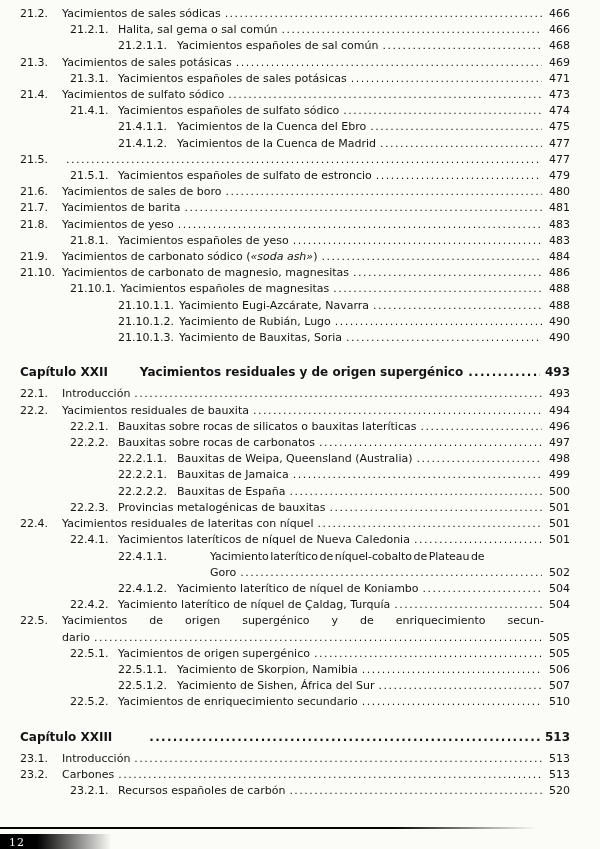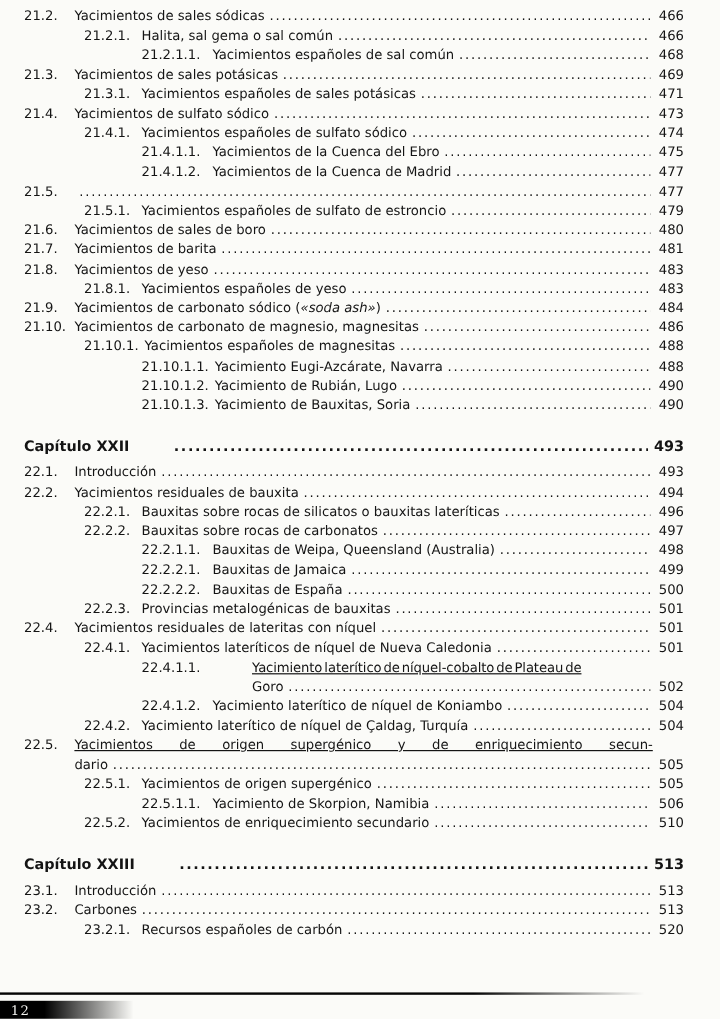--- a/index.html
+++ b/index.html
@@ -27,21 +27,21 @@
   .body { flex:1 1 auto; min-width:0; }
   .line { display:flex; align-items:baseline; }
   .title, .title2 { white-space:nowrap; }
   .leader { flex:1 1 auto; overflow:hidden; white-space:nowrap; padding:0 7px 0 4px; }
   .leader::after {
     content:"..................................................................................................................................................................................................................";
     letter-spacing:1.5px;
   }
   .pg { flex:0 0 28px; text-align:right; white-space:nowrap; }
   
-  .row.wrap .line1 { display:block; padding-right:26px;text-decoration:underline; }
+  .row.wrap .line1 { display:block; padding-right:26px; }
   .row.wrap.spread .line1 { text-align:justify; text-align-last:justify; }
   .row.wrap.spread .line1 .title { white-space:normal; }
   .row.wrap.tight .line1 { padding-right:0; word-spacing:-1.7px; letter-spacing:-0.1px; }
   .row.wrap.tight .num { min-width:87px; }
   
   .row.chapter {
     font-weight:bold;
     font-size:12px;
     margin:18px 0 6px 0;
     gap:18px;
@@ -319,20 +319,21 @@
         <span class="pg">490</span>
       </div>
 
     </div>
   </div>
 
   <div class="row chapter">
     <span class="ch-label">Capítulo XXII</span>
     <div class="body">
       <div class="line line1">
+        <span class="title">Yacimientos residuales y de origen supergénico</span>
         <span class="leader"></span>
         <span class="pg">493</span>
       </div>
     </div>
   </div>
 
   <div class="row entry l1">
     <span class="num">22.1.</span>
     <div class="body">
       <div class="line line1">
@@ -525,20 +526,31 @@
     <div class="body">
       <div class="line line1">
         <span class="title">Yacimiento de Skorpion, Namibia</span>
         <span class="leader"></span>
         <span class="pg">506</span>
       </div>
 
     </div>
   </div>
 
+  <div class="row entry l3">
+    <span class="num">22.5.1.2.</span>
+    <div class="body">
+      <div class="line line1">
+        <span class="title">Yacimiento de Sishen, África del Sur</span>
+        <span class="leader"></span>
+        <span class="pg">507</span>
+      </div>
+
+    </div>
+  </div>
 
   <div class="row entry l2">
     <span class="num">22.5.2.</span>
     <div class="body">
       <div class="line line1">
         <span class="title">Yacimientos de enriquecimiento secundario</span>
         <span class="leader"></span>
         <span class="pg">510</span>
       </div>
 

